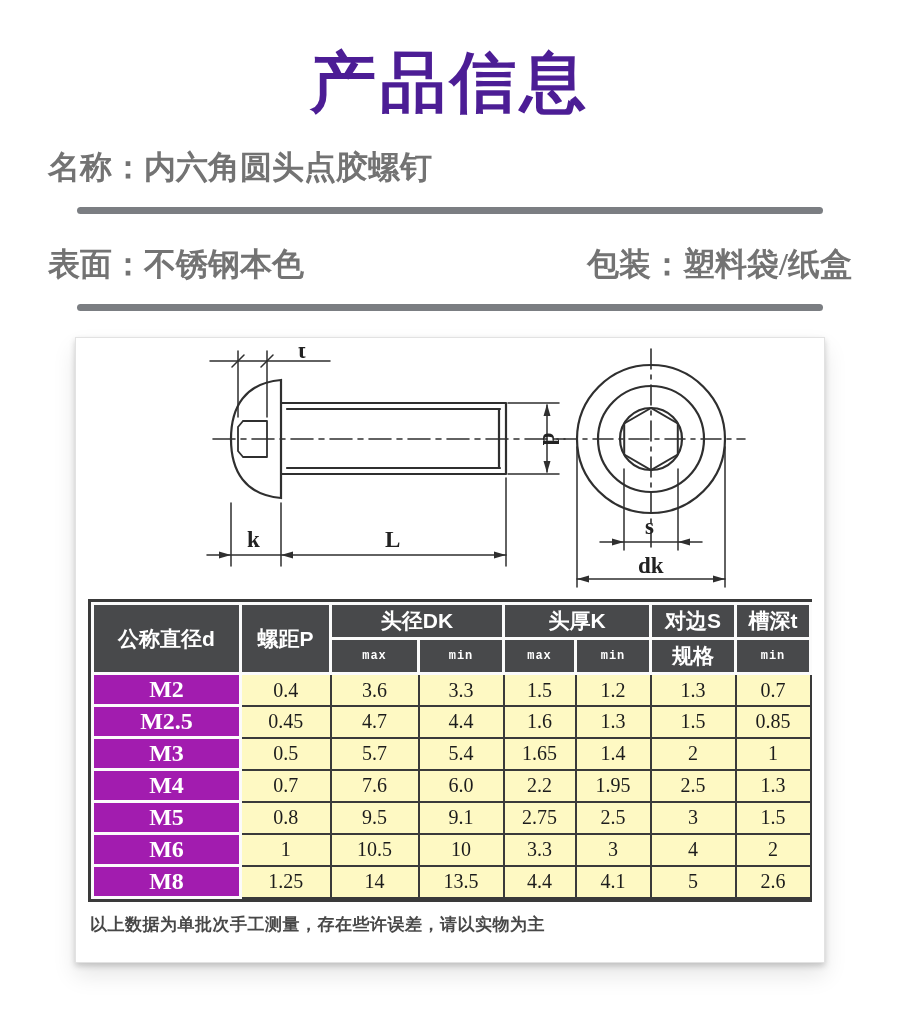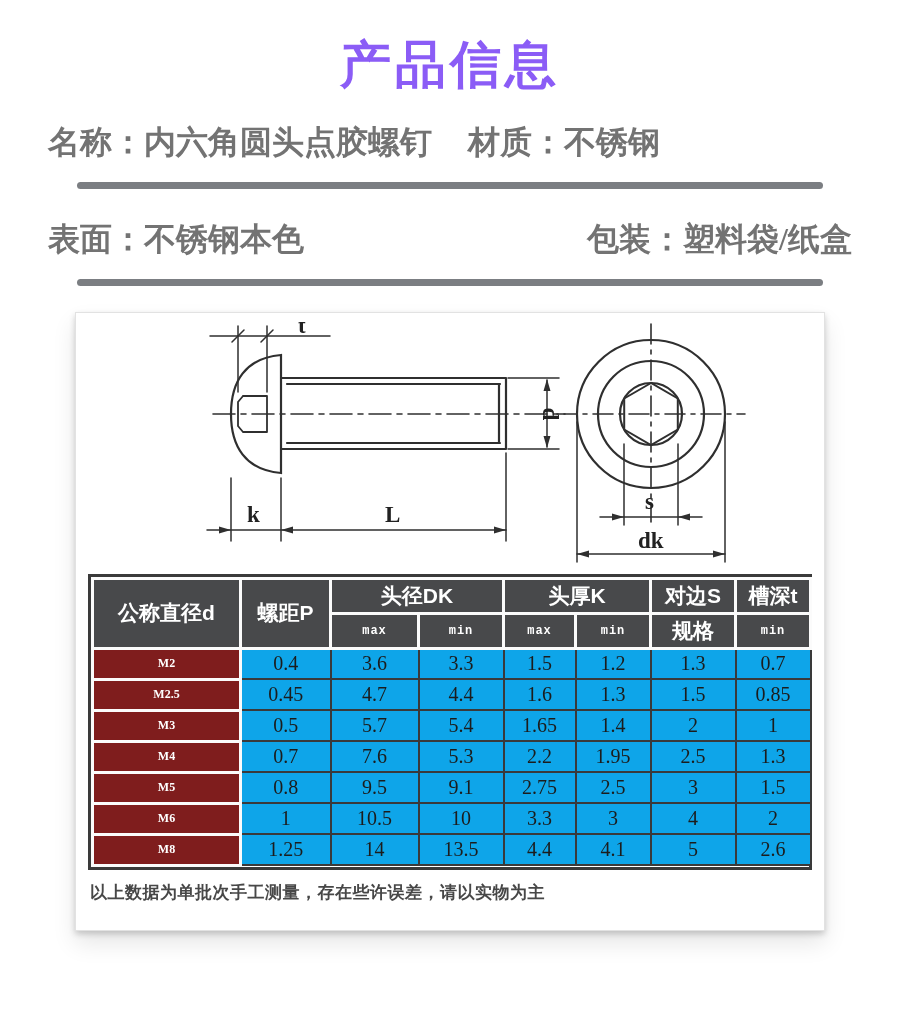--- a/index.html
+++ b/index.html
@@ -9,26 +9,26 @@
     background: #ffffff;
     font-family: "Liberation Sans", sans-serif;
     color: #141414;
     overflow: hidden;
   }
   .page { position: relative; width: 900px; height: 1035px; }
 
   
   .title-block { text-align: center; padding-top: 38px; }
   .page-title {
-    margin: 0;
-    font-size: 51px;
+    margin: 10px;
+    font-size: 66px;
     line-height: 1.05;
     font-weight: 900;
     letter-spacing: 4px;
-    color: #8b5cf6;
+    color: #4c1d95;
   }
   .page-subtitle {
     margin-top: 3px;
     font-size: 13px;
     font-weight: 700;
     letter-spacing: 5px;
     color: #c9c9c9;
   }
 
   
@@ -79,31 +79,31 @@
     color: #ffffff;
     border: 3px solid #fbfbfb;
     font-weight: 700;
     font-size: 21px;
     padding: 2px 0;
     height: 30px;
     text-align: center;
   }
   th.sub { font-family: "Liberation Mono", monospace; font-size: 12px; letter-spacing: 1px; }
   th.size-cell {
-    background: #7f1d1d;
+    background: #a21caf;
     color: #ffffff;
     border: 3px solid #fbfbfb;
     font-family: "Liberation Serif", serif;
     font-weight: 700;
-    font-size: 12px;
+    font-size: 24px;
     height: 31px;
     text-align: center;
   }
   td.val {
-    background: #0ea5e9;
+    background: #fef9c3;
     border: 2px solid #3a3a3a;
     text-align: center;
     font-family: "Liberation Serif", serif;
     font-size: 20px;
     color: #1c1c1c;
     height: 31px;
     padding: 1px 0;
   }
 
   .note {
@@ -118,21 +118,20 @@
 <body>
 
 <div class="page">
 
   <header class="title-block">
     <h1 class="page-title">产品信息</h1>
   </header>
 
   <div class="info-row">
     <span class="pair"><span>名称：</span><span>内六角圆头点胶螺钉</span></span>
-    <span class="pair pair-material"><span>材质：</span><span>不锈钢</span></span>
   </div>
 
   <div class="divider"></div>
 
   <div class="info-row">
     <span class="pair"><span>表面：</span><span>不锈钢本色</span></span>
     <span class="pair pair-package"><span>包装：</span><span>塑料袋/纸盒</span></span>
   </div>
 
   <div class="divider"></div>
@@ -266,21 +265,21 @@
               <td class="val">5.4</td>
               <td class="val">1.65</td>
               <td class="val">1.4</td>
               <td class="val">2</td>
               <td class="val">1</td>
             </tr>
             <tr>
               <th class="size-cell">M4</th>
               <td class="val">0.7</td>
               <td class="val">7.6</td>
-              <td class="val">5.3</td>
+              <td class="val">6.0</td>
               <td class="val">2.2</td>
               <td class="val">1.95</td>
               <td class="val">2.5</td>
               <td class="val">1.3</td>
             </tr>
             <tr>
               <th class="size-cell">M5</th>
               <td class="val">0.8</td>
               <td class="val">9.5</td>
               <td class="val">9.1</td>

